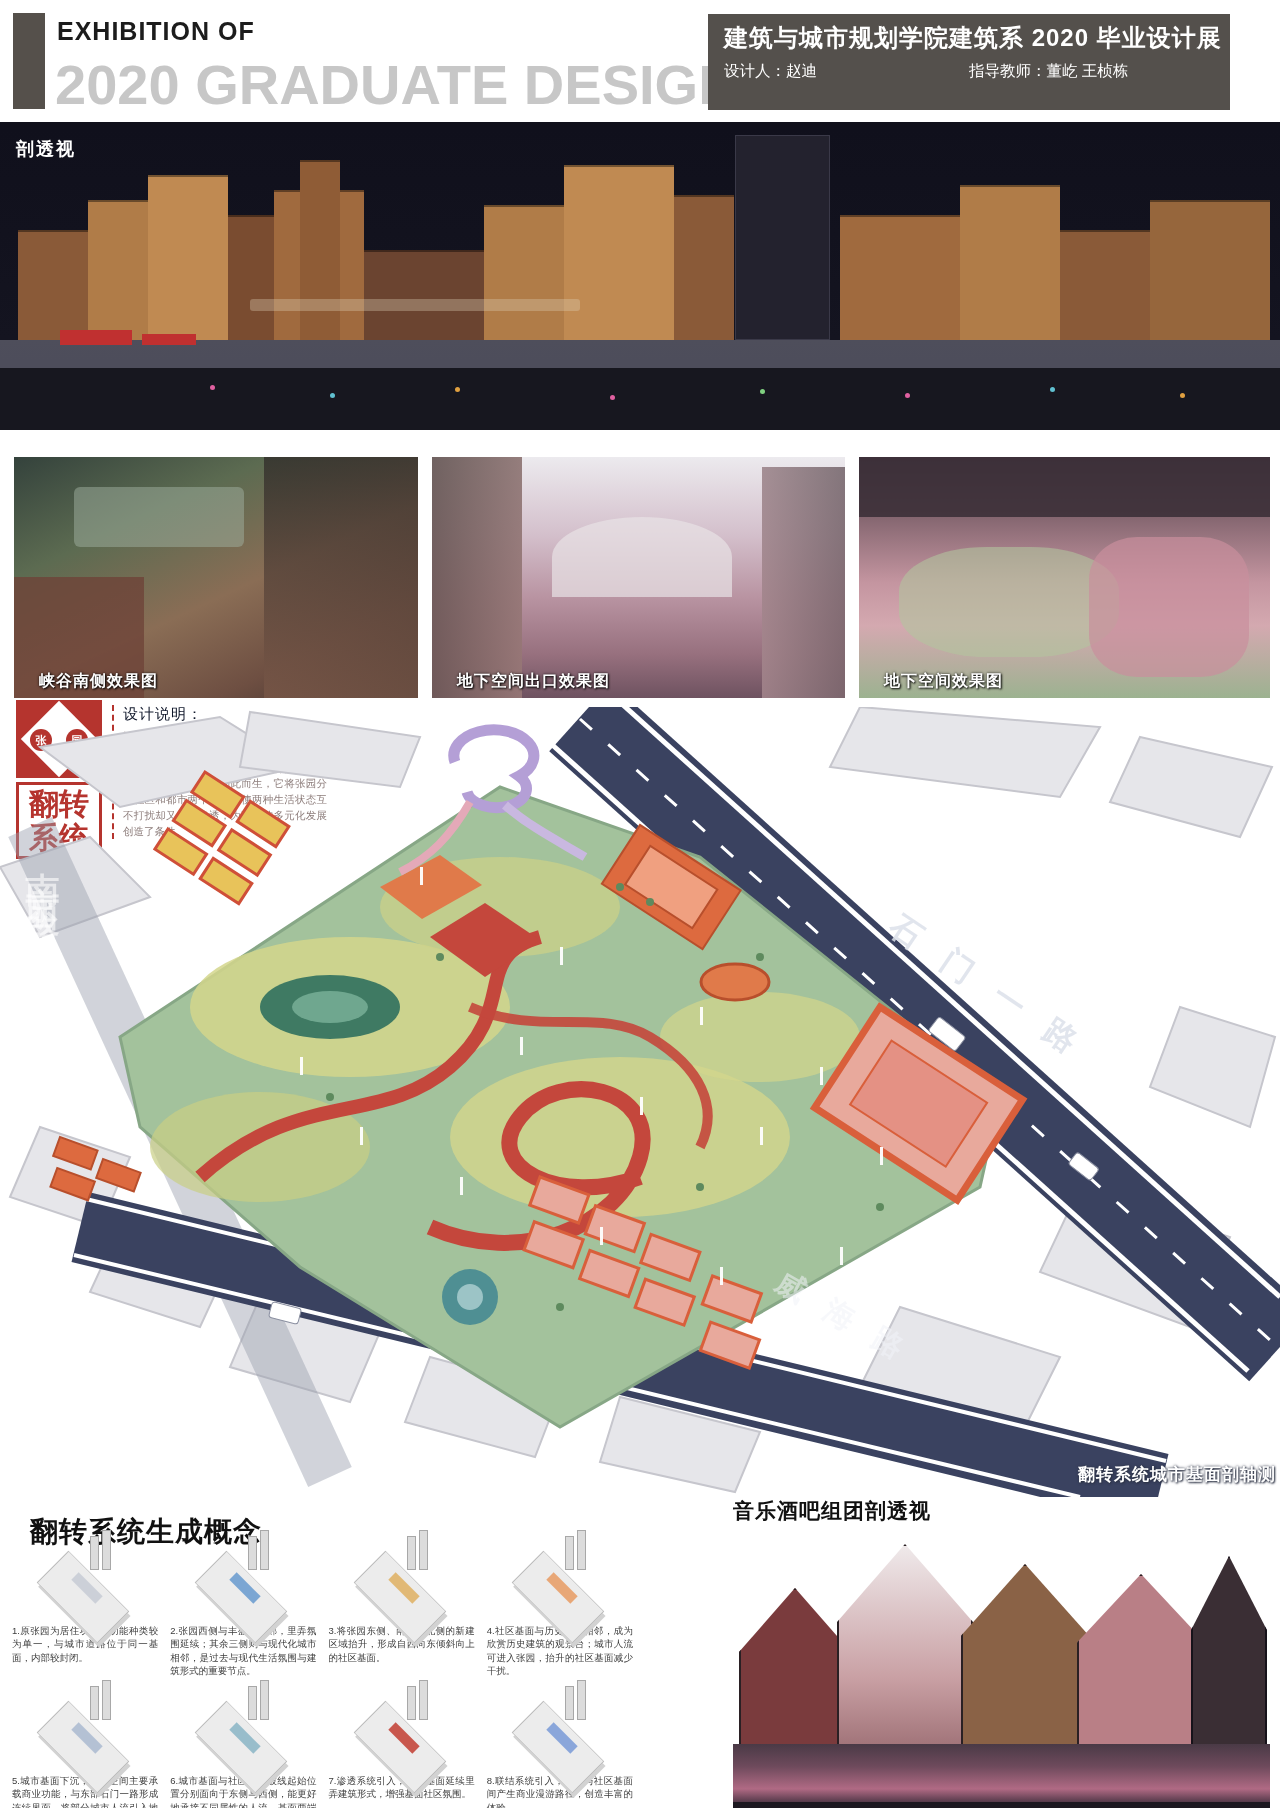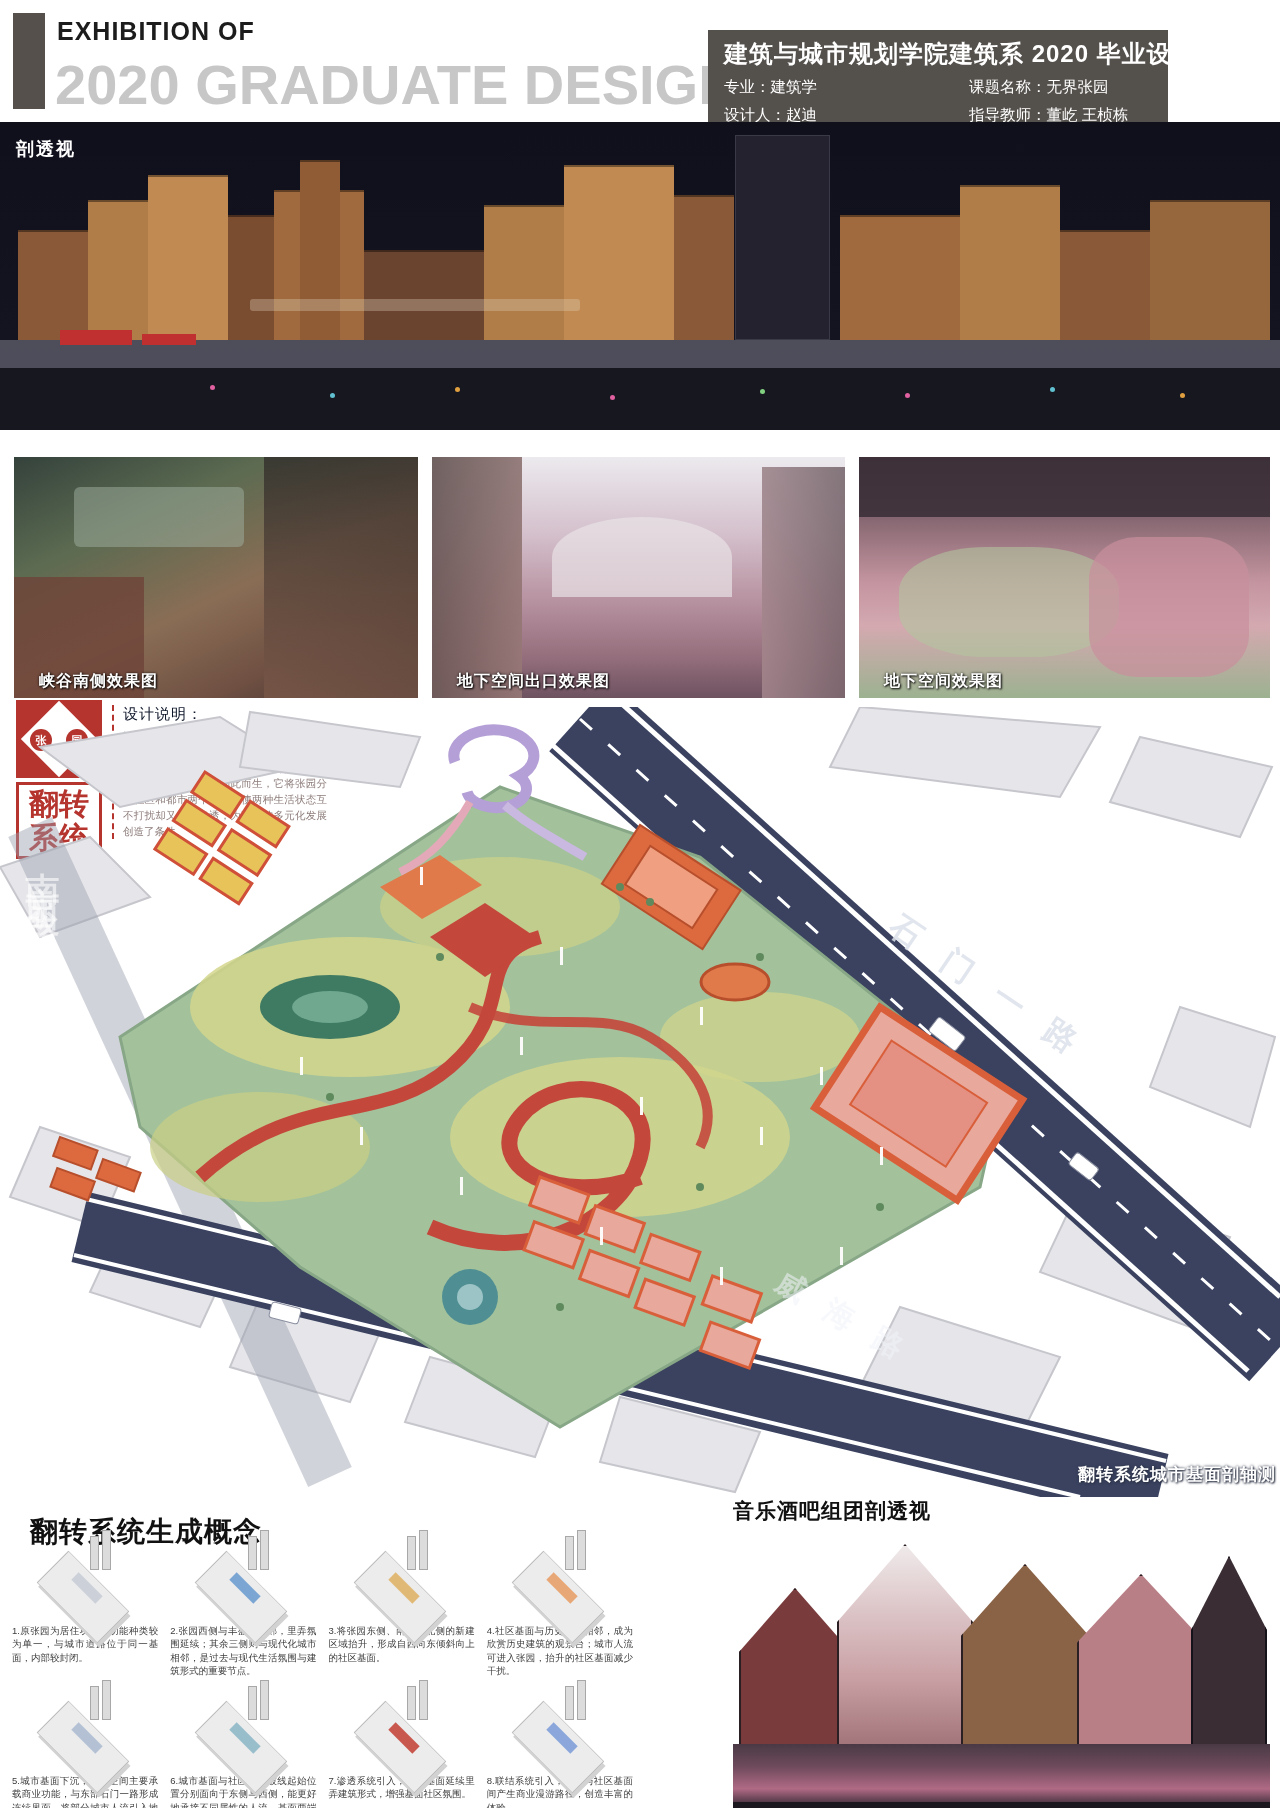--- a/index.html
+++ b/index.html
@@ -4,21 +4,21 @@
 <style>
   html,body{margin:0;padding:0;background:#ffffff;}
   *{box-sizing:border-box;}
   body{font-family:"Liberation Sans","DejaVu Sans",sans-serif;}
   #poster{position:relative;width:1280px;height:1808px;background:#fff;overflow:hidden;}
 
   
   .hdr-bar{position:absolute;left:13px;top:13px;width:32px;height:96px;background:#55504b;}
   .hdr-exh{position:absolute;left:57px;top:17px;font-size:25px;font-weight:700;color:#1c1c1c;letter-spacing:1px;}
   .hdr-title{position:absolute;left:55px;top:52px;font-size:56px;font-weight:700;color:#c7c7c7;letter-spacing:0px;white-space:nowrap;}
-  .info-box{position:absolute;left:708px;top:14px;width:460px;height:96px;background:#54504c;color:#fff;padding:8px 16px 20px 16px;margin-top:16px;}
+  .info-box{position:absolute;left:708px;top:14px;width:522px;height:96px;background:#54504c;color:#fff;padding:8px 16px 20px 16px;}
   .info-title{font-size:24px;font-weight:700;letter-spacing:1px;white-space:nowrap;}
   .info-row{display:flex;margin-top:7px;font-size:15.5px;}
   .info-row .cell-l{width:245px;}
   .top-rule{position:absolute;left:0;top:122px;width:1280px;height:5px;background:#10101b;}
 
   
   .pano{position:absolute;left:0;top:127px;width:1280px;height:303px;background:linear-gradient(180deg,#10101c 0%,#141420 70%,#101018 100%);overflow:hidden;}
   .pano-label{position:absolute;left:16px;top:10px;color:#fff;font-size:18px;font-weight:700;letter-spacing:2px;z-index:5;}
   .bld{position:absolute;border-top:2px solid rgba(0,0,0,.4);}
   .pano-ground{position:absolute;left:0;top:213px;width:1280px;height:28px;background:#585866;opacity:.85;}
@@ -72,24 +72,20 @@
 </head>
 <body>
 
 <div id="poster">
 
   <div class="hdr-bar"></div>
   <div class="hdr-exh">EXHIBITION OF</div>
   <div class="hdr-title">2020 GRADUATE DESIGN</div>
   <div class="info-box">
     <div class="info-title">建筑与城市规划学院建筑系 2020 毕业设计展</div>
-    <div class="info-row">
-      <span class="cell-l">专业：建筑学</span>
-      <span>课题名称：无界张园</span>
-    </div>
     <div class="info-row">
       <span class="cell-l">设计人：赵迪</span>
       <span>指导教师：董屹 王桢栋</span>
     </div>
   </div>
   <div class="top-rule"></div>
 
   <div class="pano">
     <div class="pano-label">剖透视</div>
 

